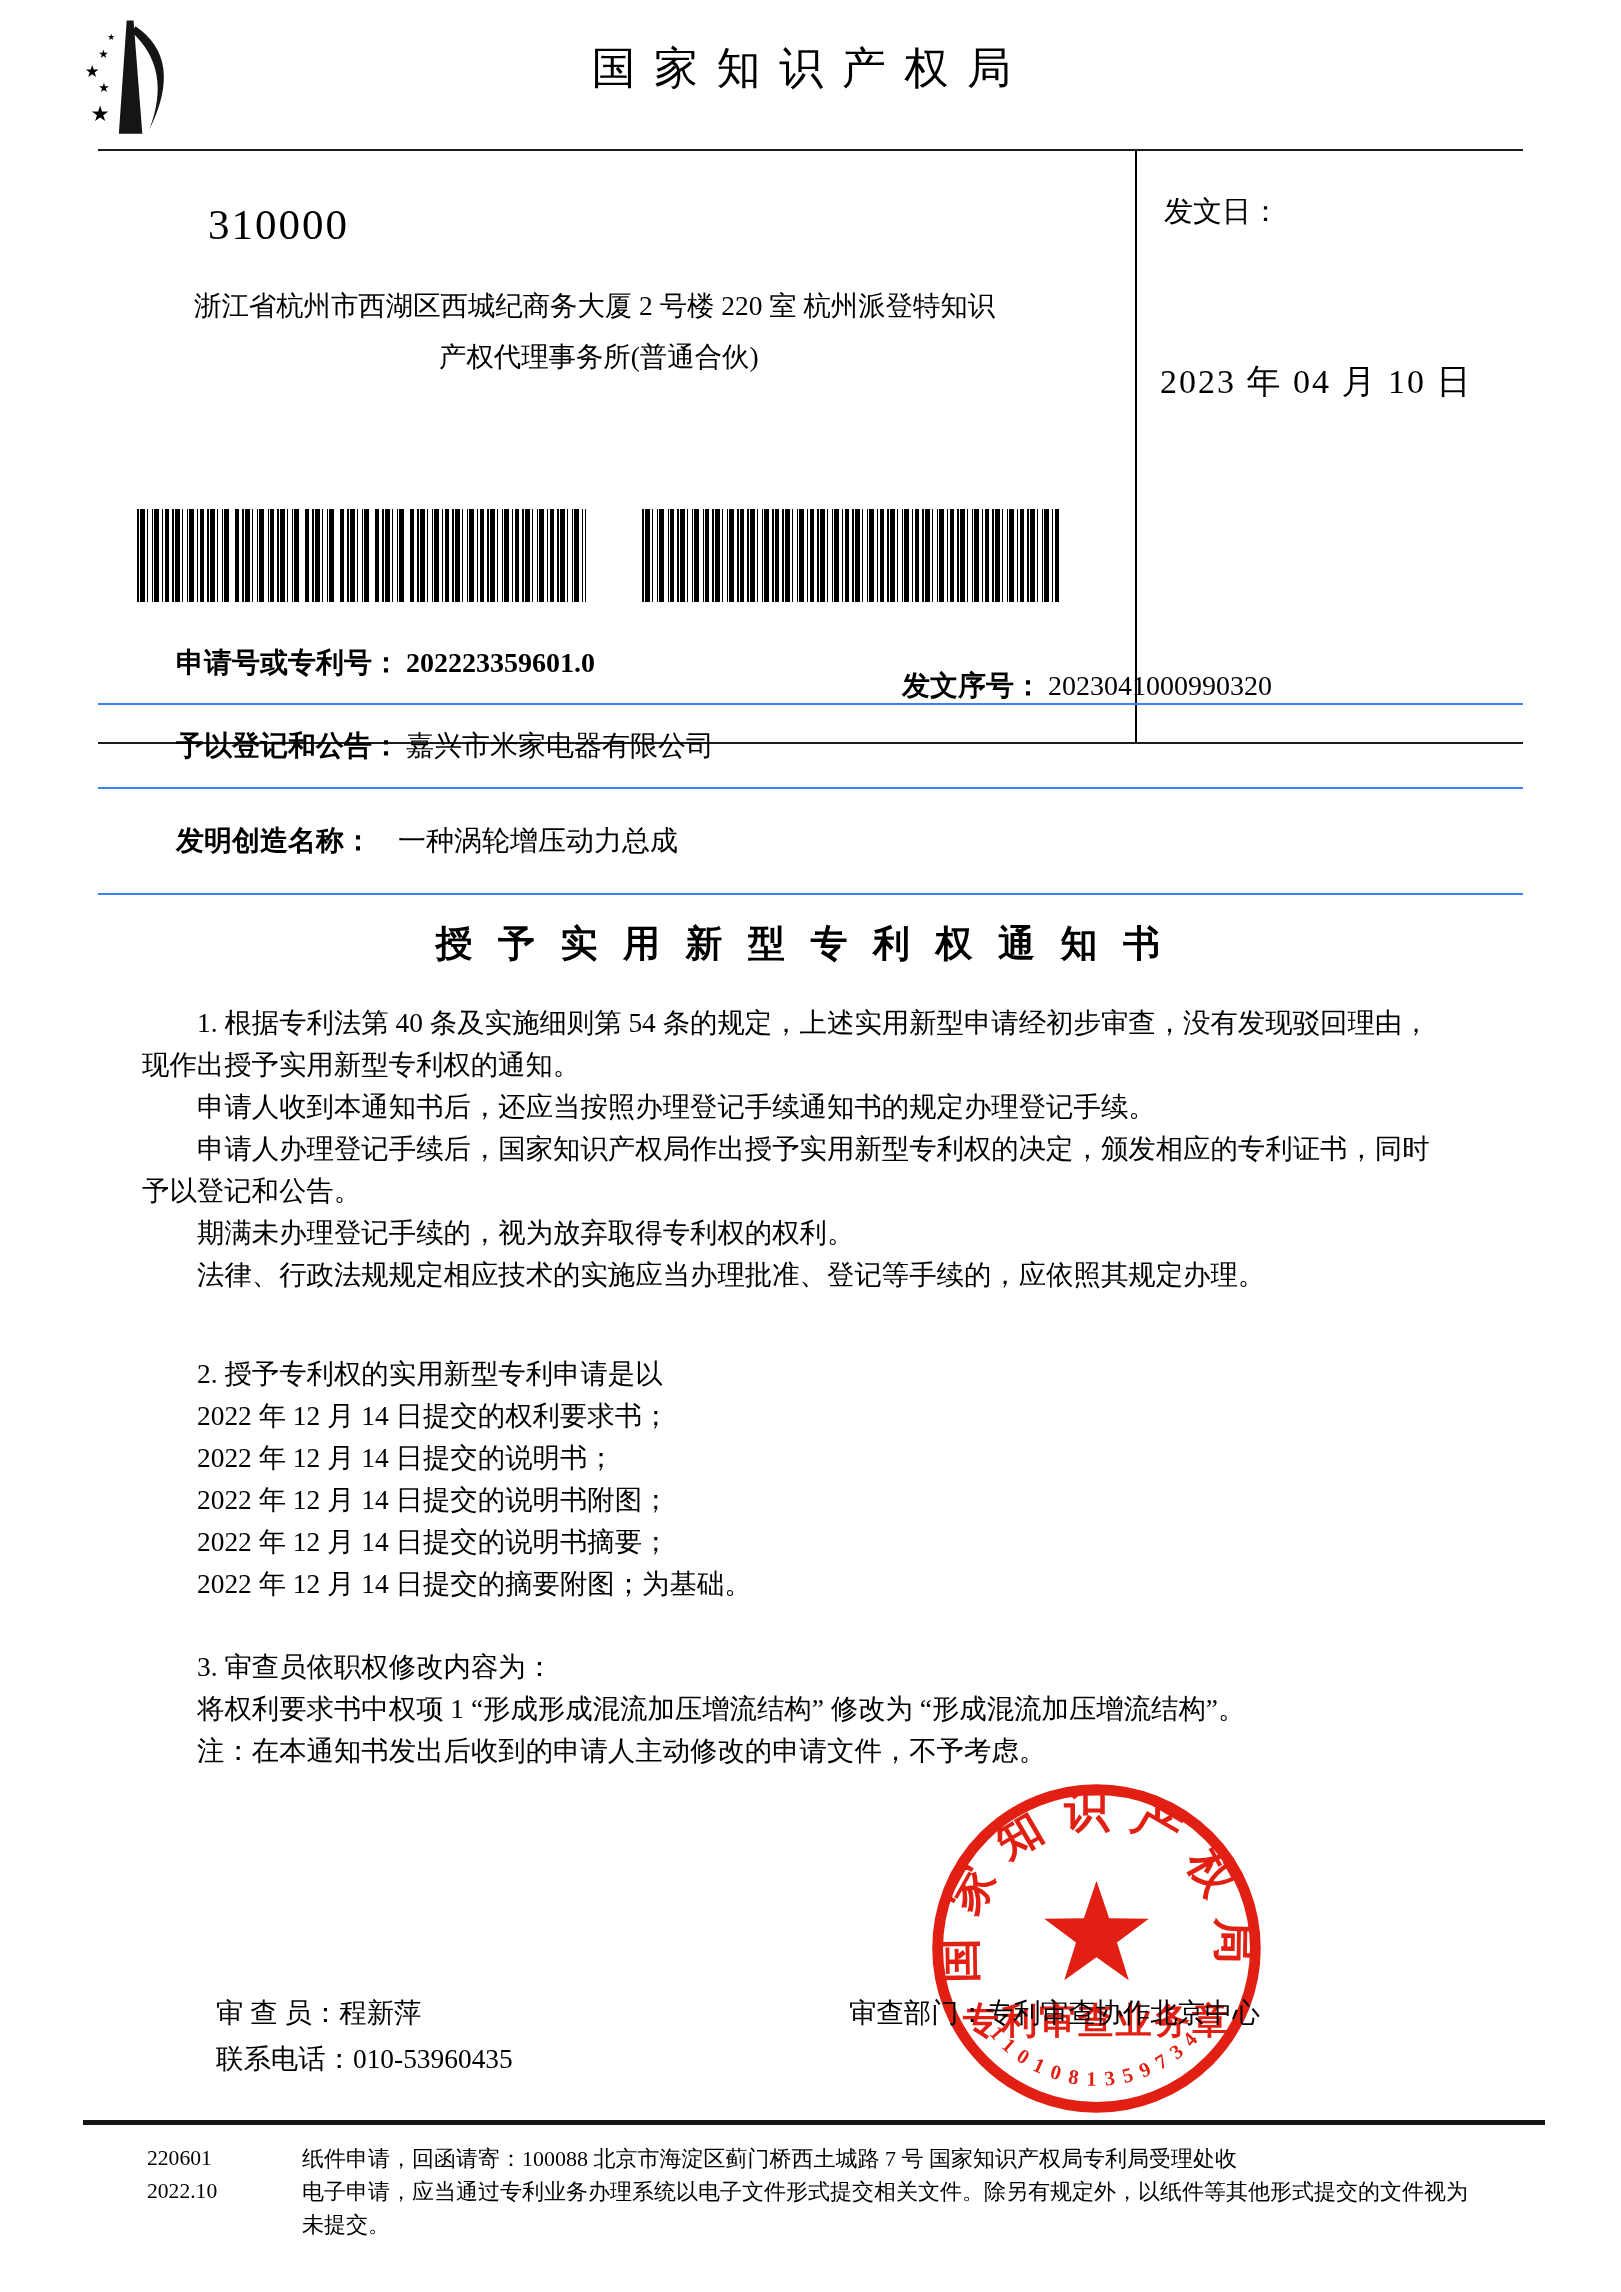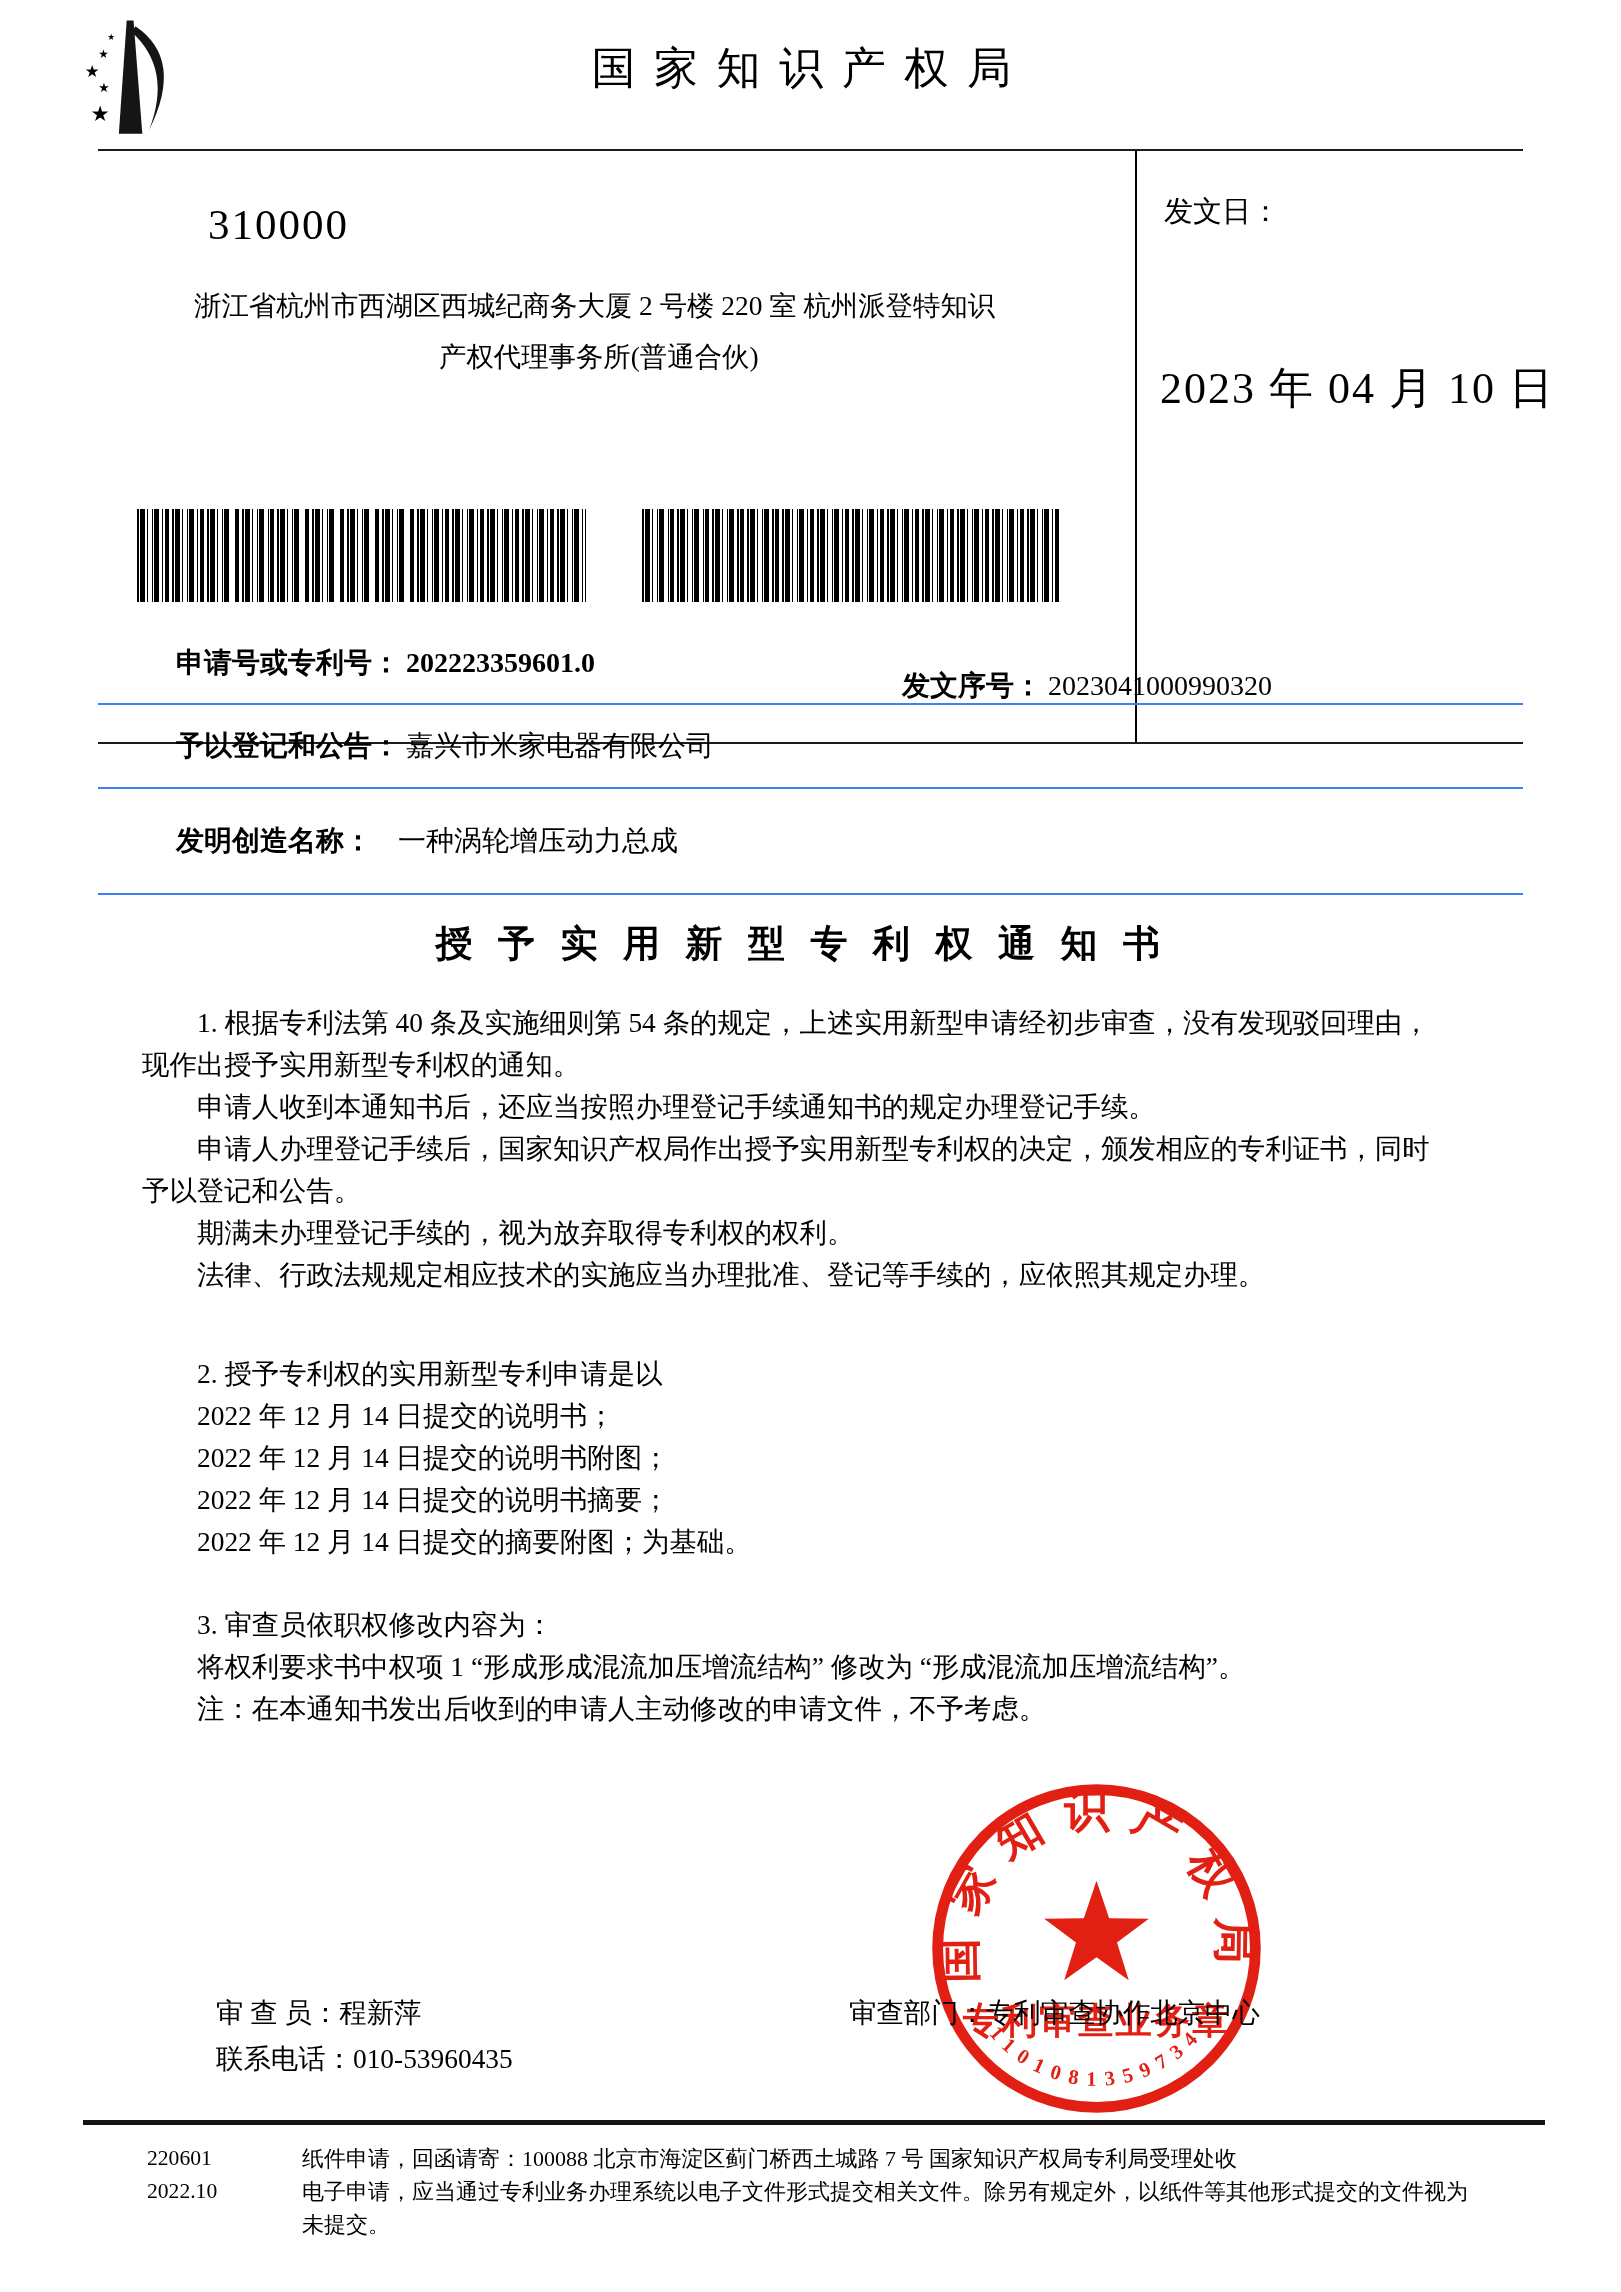--- a/index.html
+++ b/index.html
@@ -25,21 +25,21 @@
     position:absolute;left:98px;top:149px;width:1425px;height:595px;
     border-top:2.9px solid #1c1c1c;
     border-bottom:2px solid #1c1c1c;
     box-sizing:border-box;
   }
   .vdivider{position:absolute;left:1037px;top:0;bottom:0;width:2px;background:#000;}
   .postal{position:absolute;left:110px;top:49px;font-size:43px;letter-spacing:2px;}
   .addr1{position:absolute;left:96px;top:137px;font-size:27.4px;}
   .addr2{position:absolute;left:341px;top:188px;font-size:27.4px;}
   .dispatch-label{position:absolute;left:1066px;top:41px;font-size:29px;}
-  .dispatch-date{position:absolute;left:1062px;top:208px;font-size:44px;letter-spacing:2px;white-space:nowrap;}
+  .dispatch-date{position:absolute;left:1062px;top:208px;font-size:34px;letter-spacing:2px;white-space:nowrap;}
   .barcode{position:absolute;top:358px;height:93px;
     background:repeating-linear-gradient(90deg,
       #000 0px,#000 2px,#fff 2px,#fff 2.9px,
       #000 2.9px,#000 7.8px,#fff 7.8px,#fff 9.8px,
       #000 9.8px,#000 10.8px,#fff 10.8px,#fff 14.7px,
       #000 14.7px,#000 15.7px,#fff 15.7px,#fff 16.7px,
       #000 16.7px,#000 21.6px,#fff 21.6px,#fff 25.5px,
       #000 25.5px,#000 26.5px,#fff 26.5px,#fff 28px,
       #000 28px,#000 32px,#fff 32px,#fff 35px);
   }
@@ -126,20 +126,21 @@
   <div class="body-text">
     <div class="ln ind">1. 根据专利法第 40 条及实施细则第 54 条的规定，上述实用新型申请经初步审查，没有发现驳回理由，</div>
     <div class="ln">现作出授予实用新型专利权的通知。</div>
     <div class="ln ind">申请人收到本通知书后，还应当按照办理登记手续通知书的规定办理登记手续。</div>
     <div class="ln ind">申请人办理登记手续后，国家知识产权局作出授予实用新型专利权的决定，颁发相应的专利证书，同时</div>
     <div class="ln">予以登记和公告。</div>
     <div class="ln ind">期满未办理登记手续的，视为放弃取得专利权的权利。</div>
     <div class="ln ind">法律、行政法规规定相应技术的实施应当办理批准、登记等手续的，应依照其规定办理。</div>
     <div class="gap1"></div>
     <div class="ln ind">2. 授予专利权的实用新型专利申请是以</div>
+    <div class="ln ind">2022 年 12 月 14 日提交的权利要求书；</div>
     <div class="ln ind">2022 年 12 月 14 日提交的说明书；</div>
     <div class="ln ind">2022 年 12 月 14 日提交的说明书附图；</div>
     <div class="ln ind">2022 年 12 月 14 日提交的说明书摘要；</div>
     <div class="ln ind">2022 年 12 月 14 日提交的摘要附图；为基础。</div>
     <div class="gap2"></div>
     <div class="ln ind">3. 审查员依职权修改内容为：</div>
     <div class="ln ind">将权利要求书中权项 1 “形成形成混流加压增流结构” 修改为 “形成混流加压增流结构”。</div>
     <div class="ln ind">注：在本通知书发出后收到的申请人主动修改的申请文件，不予考虑。</div>
   </div>
 

